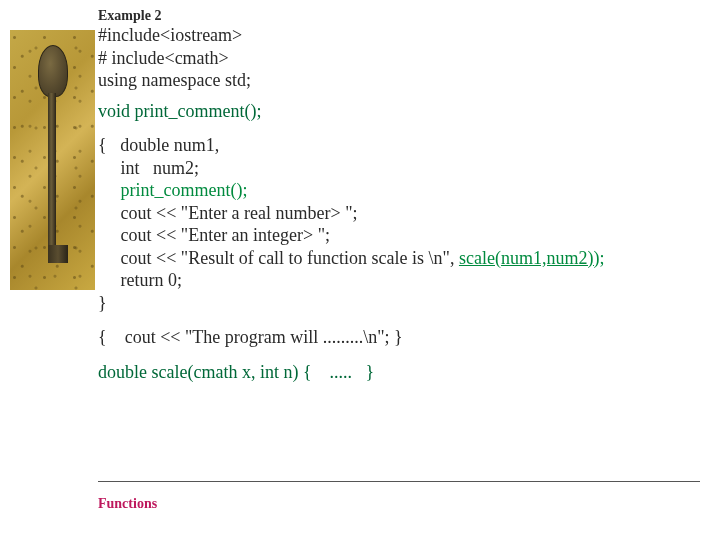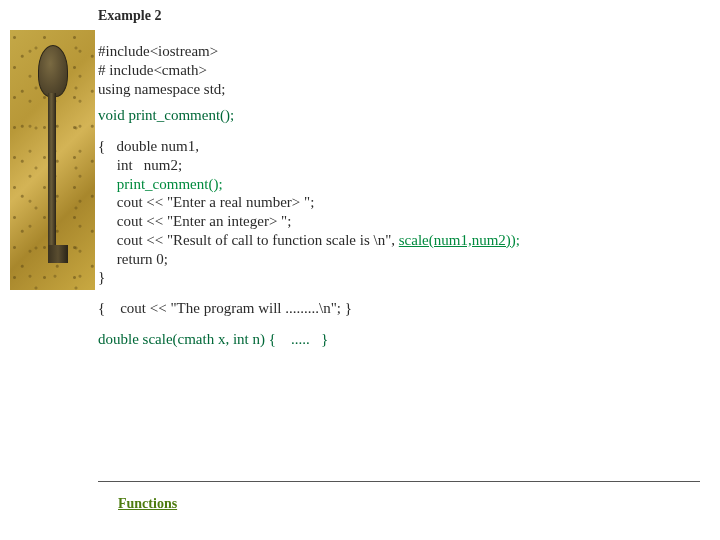--- a/index.html
+++ b/index.html
@@ -63,24 +63,23 @@
   .content {
     position: absolute;
     left: 98px;
     top: 8px;
     right: 20px;
   }
   .title {
     font-weight: bold;
     font-size: 14px;
     color: #2a2a2a;
-    margin-bottom: 18px;
   }
   .code-block {
-    font-size: 15px;
+    font-size: 18px;
     line-height: 1.25;
     color: #2a2a2a;
     margin-bottom: 12px;
   }
   .code-line {
     white-space: pre;
   }
   .fn-decl {
     color: #006838;
     margin-top: 8px;
@@ -99,23 +98,21 @@
     right: 20px;
   }
   .footer-line {
     border-top: 1px solid #555;
     height: 0;
     margin-bottom: 14px;
   }
   .footer-text {
     font-weight: bold;
     font-size: 14px;
-    color: #4d7c0f;
-    margin-left: 20px;
-    text-decoration: underline;
+    color: #be185d;
   }
 </style>
 </head>
 <body>
 
 <div class="sidebar-image">
   <div class="texture-dots"></div>
   <div class="key-shape">
     <div class="key-bow"></div>
     <div class="key-shaft"></div>

